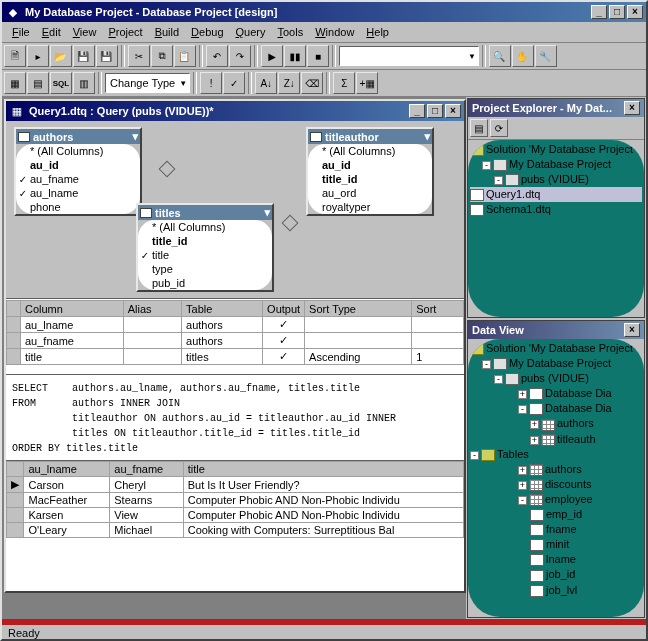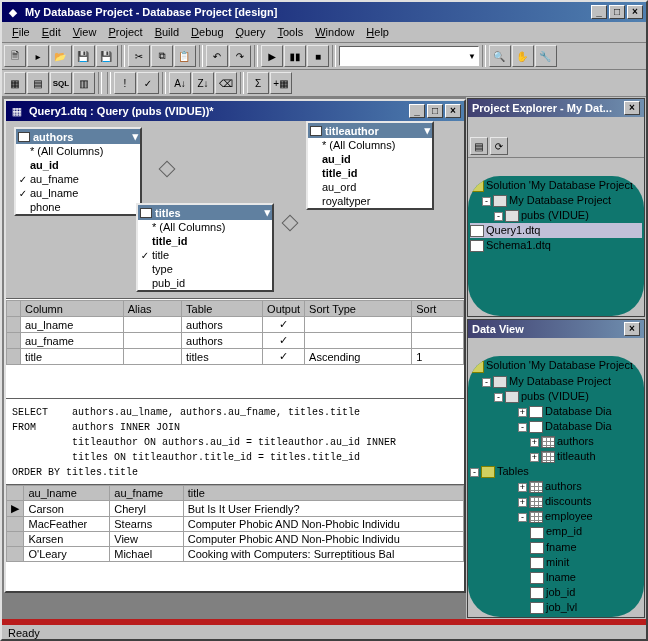--- a/index.html
+++ b/index.html
@@ -13,43 +13,43 @@
 .menubar span { padding: 2px 6px; }
 .menubar span u { text-decoration: underline; }
 .toolbar { display: flex; align-items: center; background: #c0c0c0; padding: 2px; border-bottom: 1px solid #808080; gap:1px; }
 .tbbtn { width: 22px; height: 22px; border: 1px solid; border-color: #e8e8e8 #606060 #606060 #e8e8e8; background: #c0c0c0; display:flex; align-items:center; justify-content:center; font-size:10px; }
 .tbsep { width: 4px; height: 22px; border-left:1px solid #808080; border-right:1px solid #fff; margin:0 2px; }
 .tbdrop { height:20px; background:#fff; border:1px solid; border-color:#606060 #fff #fff #606060; padding:0 14px 0 4px; position:relative; display:flex; align-items:center; min-width:60px;}
 .tbdrop::after { content:'▼'; position:absolute; right:2px; font-size:8px; color:#000; }
 .client { display: flex; flex: 1; overflow: hidden; }
 .mdi-area { flex: 1; background: #808080; position: relative; padding: 4px; overflow:hidden; }
 .right-panels { width: 180px; display: flex; flex-direction: column; background:#c0c0c0; }
-.panel { border: 1px solid #404040; background:#c0c0c0; display:flex; flex-direction:column; margin:1px;gap:18px; }
+.panel { border: 1px solid #404040; background:#c0c0c0; display:flex; flex-direction:column; margin:1px; }
 .panel-title { background: linear-gradient(90deg, #404070, #7090b0); color:#fff; padding:2px 4px; font-weight:bold; display:flex; align-items:center; }
 .panel-title .title { flex:1; white-space:nowrap; overflow:hidden; }
 .panel-body { flex:1; background:#0f766e; overflow:auto; padding:2px; font-size:11px;border-radius:32px; }
 .tree-item { white-space:nowrap; padding:1px 0; }
 .tree-item .exp { display:inline-block; width:9px; height:9px; border:1px solid #808080; text-align:center; line-height:7px; font-size:9px; margin-right:2px; background:#fff; color:#000;}
 .tree-item .ico { display:inline-block; width:14px; height:12px; margin-right:2px; vertical-align:middle; }
 .ico-folder { background:#d0d060; border:1px solid #808000; }
 .ico-db { background:#e0e0e0; border:1px solid #606060; }
 .ico-doc { background:#fff; border:1px solid #606060; }
 .ico-table { background:#fff; border:1px solid #606060; background-image:linear-gradient(#888 1px,transparent 1px),linear-gradient(90deg,#888 1px,transparent 1px); background-size:4px 4px;}
 .indent1 { padding-left:12px; } .indent2 { padding-left:24px; } .indent3 { } .indent4 { padding-left:48px; } .indent5 { padding-left:60px; }
 .mdi-child { position:absolute; border:2px solid; border-color:#e0e0e0 #404040 #404040 #e0e0e0; background:#c0c0c0; display:flex; flex-direction:column; }
 .query-win { left:2px; top:2px; width:462px; height:494px; }
 .diagram-pane { background:#c0c0c0; position:relative; height:178px; border-bottom:1px solid #606060; overflow:hidden; }
 .table-box { position:absolute; background:#c0c0c0; border:2px solid; border-color:#e8e8e8 #404040 #404040 #e8e8e8; width:140px; }
 .table-box .hd { background:#6080a0; color:#fff; padding:1px 2px; display:flex; align-items:center; font-weight:bold;}
 .table-box .hd .ico { width:12px; height:10px; background:#fff; border:1px solid #404040; margin-right:3px;}
 .table-box .hd .t { flex:1; }
-.table-box .cols { background:#fff; max-height:90px; overflow:auto; }
+.table-box .cols { background:#fff; max-height:90px; overflow:auto;border-radius:17px; }
 .table-box .col { padding:1px 2px; white-space:nowrap; }
 .table-box .col .chk { display:inline-block; width:10px; text-align:center; margin-right:2px; font-size:10px;}
-.grid-pane { background:#fff; height:100px; border-top:1px solid #fff; border-bottom:1px solid #606060; overflow:auto; }
+.grid-pane { background:#fff; height:76px; border-top:1px solid #fff; border-bottom:1px solid #606060; overflow:auto; }
 .grid-pane table { border-collapse:collapse; width:100%; }
 .grid-pane th, .grid-pane td { border:1px solid #a0a0a0; padding:1px 4px; text-align:left; height:16px; background:#fff;}
 .grid-pane th { background:#c0c0c0; font-weight:normal; }
 .grid-pane td.chk { text-align:center; width:30px;}
 .sql-pane { background:#fff; padding:6px; height:86px; border-bottom:1px solid #606060; font-family:'Courier New',monospace; font-size:10px; line-height:15px; white-space:pre; overflow:auto;}
 .results-pane { background:#fff; flex:1; overflow:auto; }
 .results-pane table { border-collapse:collapse; width:100%; }
 .results-pane th, .results-pane td { border:1px solid #a0a0a0; padding:1px 4px; text-align:left; height:15px; font-size:11px;}
 .results-pane th { background:#c0c0c0; font-weight:normal; }
 .results-pane .rowhdr { background:#c0c0c0; width:14px;}
@@ -108,20 +108,23 @@
     <span class="tbbtn">✋</span>
     <span class="tbbtn">🔧</span>
   </div>
 
   <div class="toolbar">
     <span class="tbbtn">▦</span>
     <span class="tbbtn">▤</span>
     <span class="tbbtn" style="font-size:8px;font-weight:bold">SQL</span>
     <span class="tbbtn">▥</span>
     <span class="tbsep"></span>
+    <span class="tbdrop">
+        <span>Change Type</span>
+      </span>
     <span class="tbsep"></span>
     <span class="tbbtn">!</span>
     <span class="tbbtn">✓</span>
     <span class="tbsep"></span>
     <span class="tbbtn">A↓</span>
     <span class="tbbtn">Z↓</span>
     <span class="tbbtn">⌫</span>
     <span class="tbsep"></span>
     <span class="tbbtn">Σ</span>
     <span class="tbbtn">+▦</span>
@@ -163,21 +166,21 @@
               </div>
             <div class="cols" id="titles-cols">
                 <div class="col"><span class="chk"></span>* (All Columns)</div>
                 <div class="col bold"><span class="chk"></span>title_id</div>
                 <div class="col"><span class="chk">✓</span>title</div>
                 <div class="col"><span class="chk"></span>type</div>
                 <div class="col"><span class="chk"></span>pub_id</div>
               </div>
           </div>
 
-          <div class="table-box" style="left:300px; top:0; width:128px;">
+          <div class="table-box" style="left:300px; top:6px; width:128px;">
             <div class="hd">
                 <span class="ico"></span>
                 <span class="t">titleauthor</span>
                 <span>▾</span>
               </div>
             <div class="cols" id="titleauthor-cols">
                 <div class="col"><span class="chk"></span>* (All Columns)</div>
                 <div class="col bold"><span class="chk"></span>au_id</div>
                 <div class="col bold"><span class="chk"></span>title_id</div>
                 <div class="col"><span class="chk"></span>au_ord</div>

